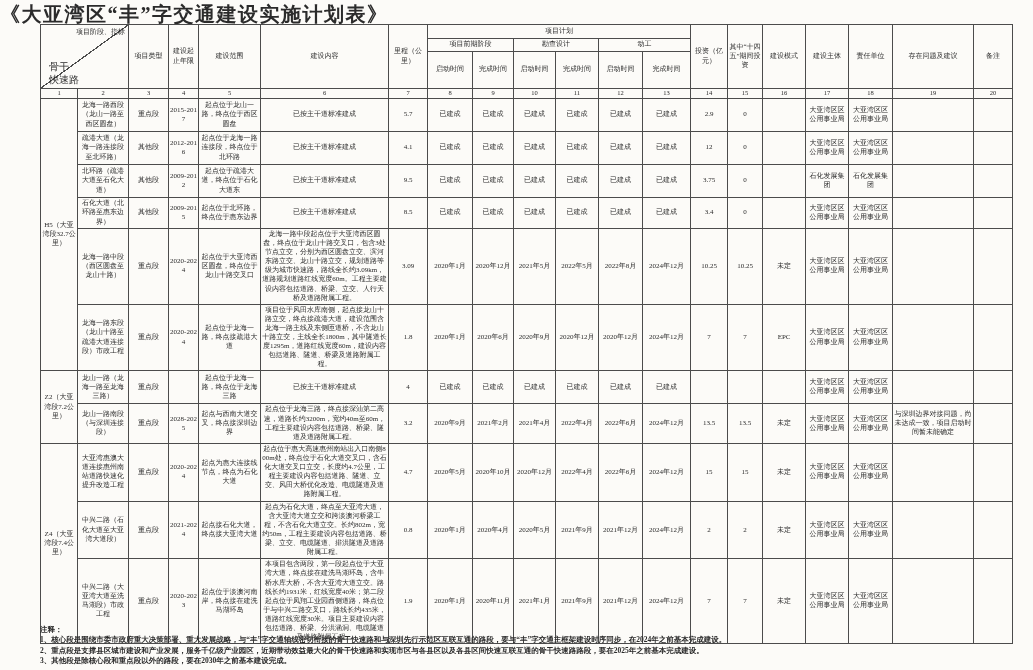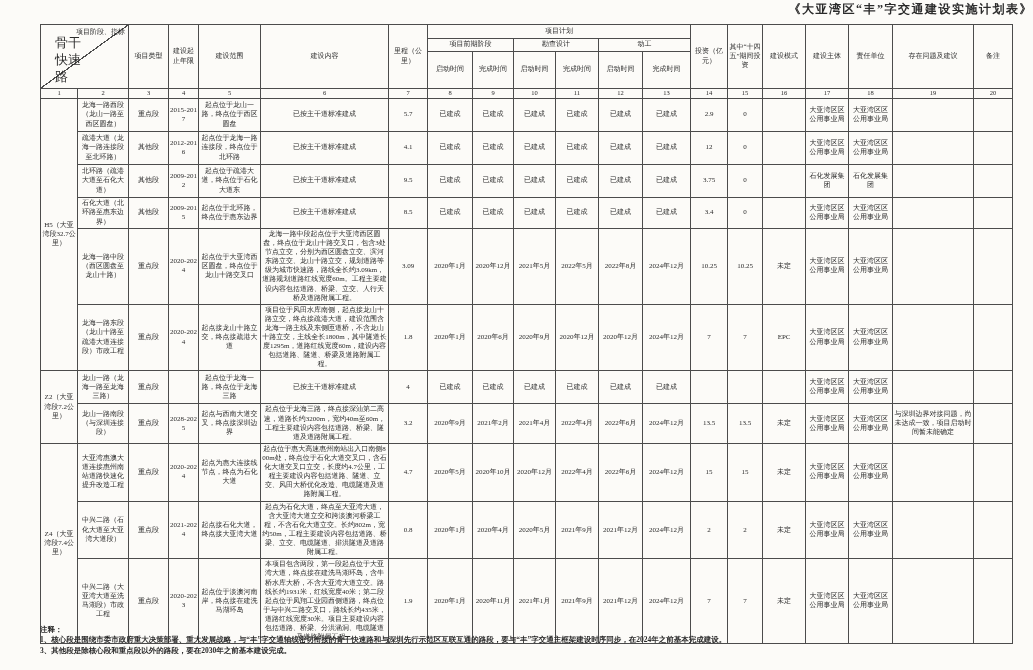--- a/index.html
+++ b/index.html
@@ -2,22 +2,22 @@
 <html><head>
 <meta charset="utf-8">
 <style>
   html,body{margin:0;padding:0;}
   body{
     width:1033px;height:670px;position:relative;overflow:hidden;
     background:#fcfbf8;color:#2b2b2b;
     font-family:"Liberation Serif","DejaVu Serif",serif;
   }
   .title{
-    position:absolute;top:1px;left:0;width:100%;text-align:right;
-    font-size:12px;font-weight:bold;letter-spacing:1.5px;margin:0;
+    position:absolute;top:1px;left:0;width:100%;text-align:left;
+    font-size:20px;font-weight:bold;letter-spacing:1.5px;margin:0;
   }
   table.plan{
     position:absolute;left:40px;top:24px;width:972px;
     table-layout:fixed;border-collapse:collapse;
   }
   table.plan th,table.plan td{
     border:1px solid #4c4c4c;
     font-weight:normal;font-size:7px;line-height:1.3;
     padding:1px;text-align:center;vertical-align:middle;
     overflow:hidden;word-break:break-all;
@@ -29,21 +29,21 @@
   tr.hrow4 th{font-size:6.5px;padding:0}
   td.group-cell{font-size:7px}
   .corner{position:relative;padding:12px !important;}
   .corner .diag{
     position:absolute;inset:0;
     background:linear-gradient(to bottom right,
       transparent calc(50% - 0.6px),#4c4c4c calc(50% - 0.6px),
       #4c4c4c calc(50% + 0.6px),transparent calc(50% + 0.6px));
   }
   .corner .c-top{position:absolute;top:3px;right:3px;font-size:7px;}
-  .corner .c-bottom{position:absolute;bottom:2px;left:14px;font-size:13px;text-align:left;width:30px;}
+  .corner .c-bottom{position:absolute;bottom:2px;left:8px;font-size:10px;text-align:left;width:30px;}
   .notes{
     position:absolute;left:40px;top:625px;width:985px;
     font-size:7.5px;line-height:1.38;font-weight:bold;
   }
   .notes div{white-space:nowrap;overflow:hidden;}
 </style>
 </head>
 <body>
 
 <h1 class="title">《大亚湾区“丰”字交通建设实施计划表》</h1>
@@ -232,21 +232,21 @@
         <td>未定</td>
         <td>大亚湾区区公用事业局</td>
         <td>大亚湾区区公用事业局</td>
         <td></td>
         <td></td>
       </tr>
       <tr style="height: 61px;">
         <td>龙海一路东段（龙山十路至疏港大道连接段）市政工程</td>
         <td>重点段</td>
         <td>2020-2024</td>
-        <td>起点接龙山十路立交，终点接疏港大道</td>
+        <td>起点位于龙海一路，终点接疏港大道</td>
         <td>项目位于风田水库南侧，起点接龙山十路立交，终点接疏港大道，建设范围含龙海一路主线及东侧匝道桥，不含龙山十路立交，主线全长1800m，其中隧道长度1295m，道路红线宽度60m，建设内容包括道路、隧道、桥梁及道路附属工程。</td>
         <td>1.8</td>
         <td>2020年1月</td>
         <td>2020年6月</td>
         <td>2020年9月</td>
         <td>2020年12月</td>
         <td>2020年12月</td>
         <td>2024年12月</td>
         <td>7</td>
         <td>7</td>
@@ -362,14 +362,15 @@
         <td>大亚湾区区公用事业局</td>
         <td></td>
         <td></td>
       </tr>
     </tbody>
 </table>
 
 <div class="notes">
   <div>注释：</div>
   <div>1、核心段是围绕市委市政府重大决策部署、重大发展战略，与“丰”字交通轴线密切衔接的骨干快速路和与深圳先行示范区互联互通的路段，要与“丰”字交通主框架建设时序同步，在2024年之前基本完成建设。</div>
+  <div>2、重点段是支撑县区城市建设和产业发展，服务千亿级产业园区，近期带动效益最大化的骨干快速路和实现市区与各县区以及各县区间快速互联互通的骨干快速路路段，要在2025年之前基本完成建设。</div>
   <div>3、其他段是除核心段和重点段以外的路段，要在2030年之前基本建设完成。</div>
 </div>
 
 </body></html>

